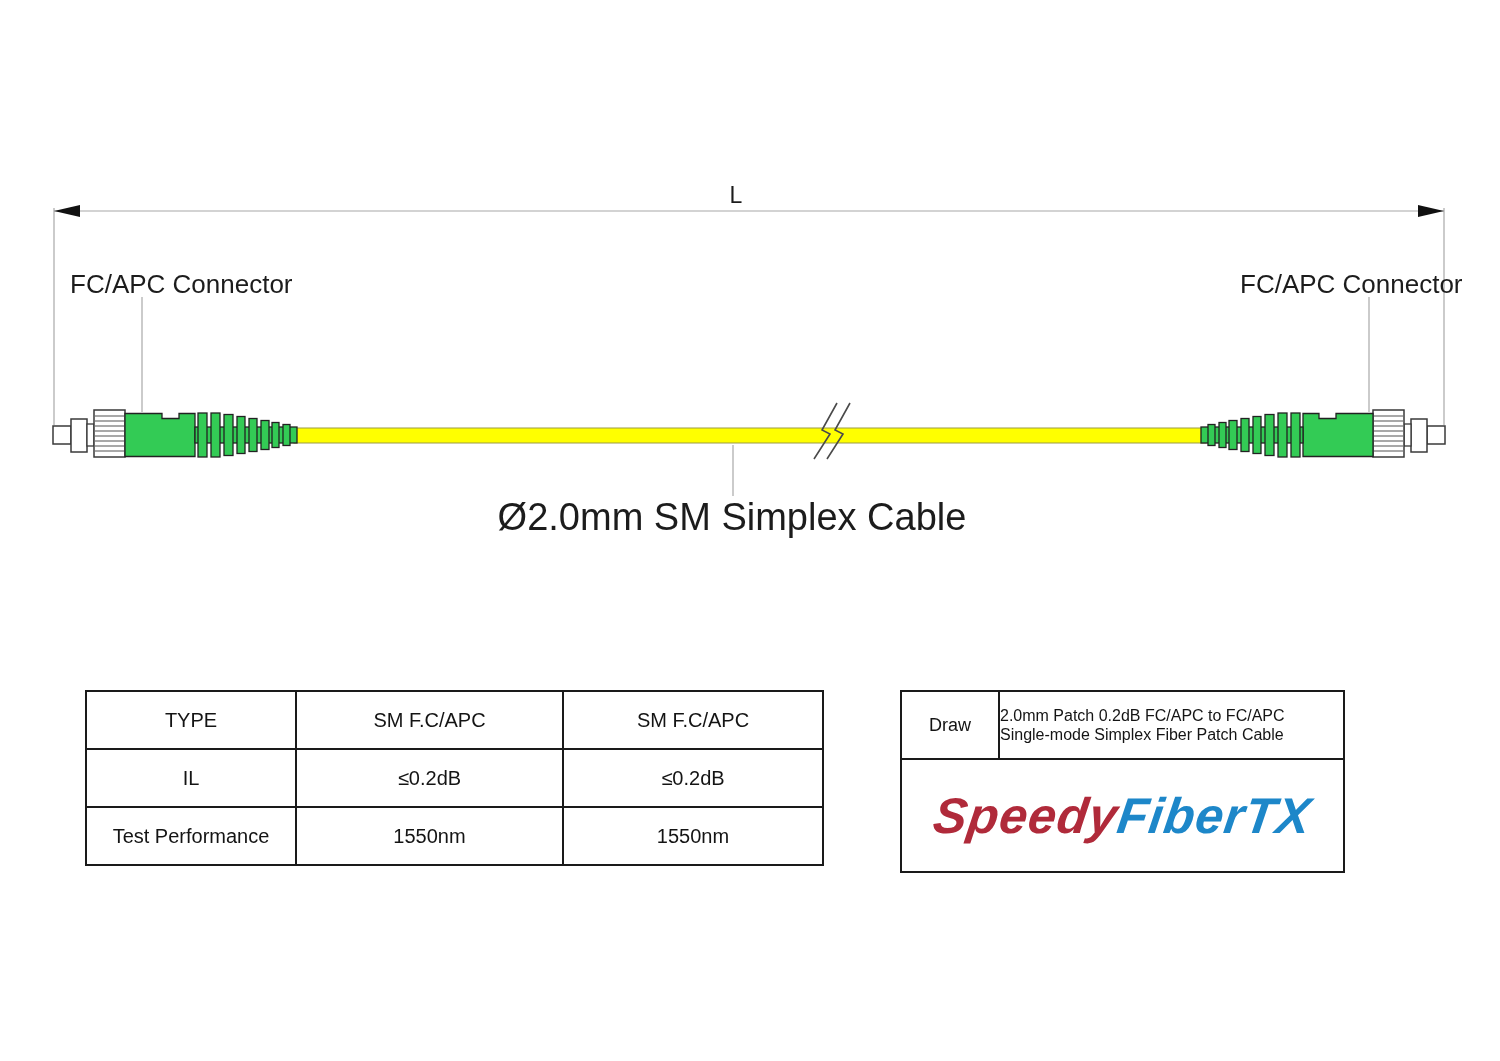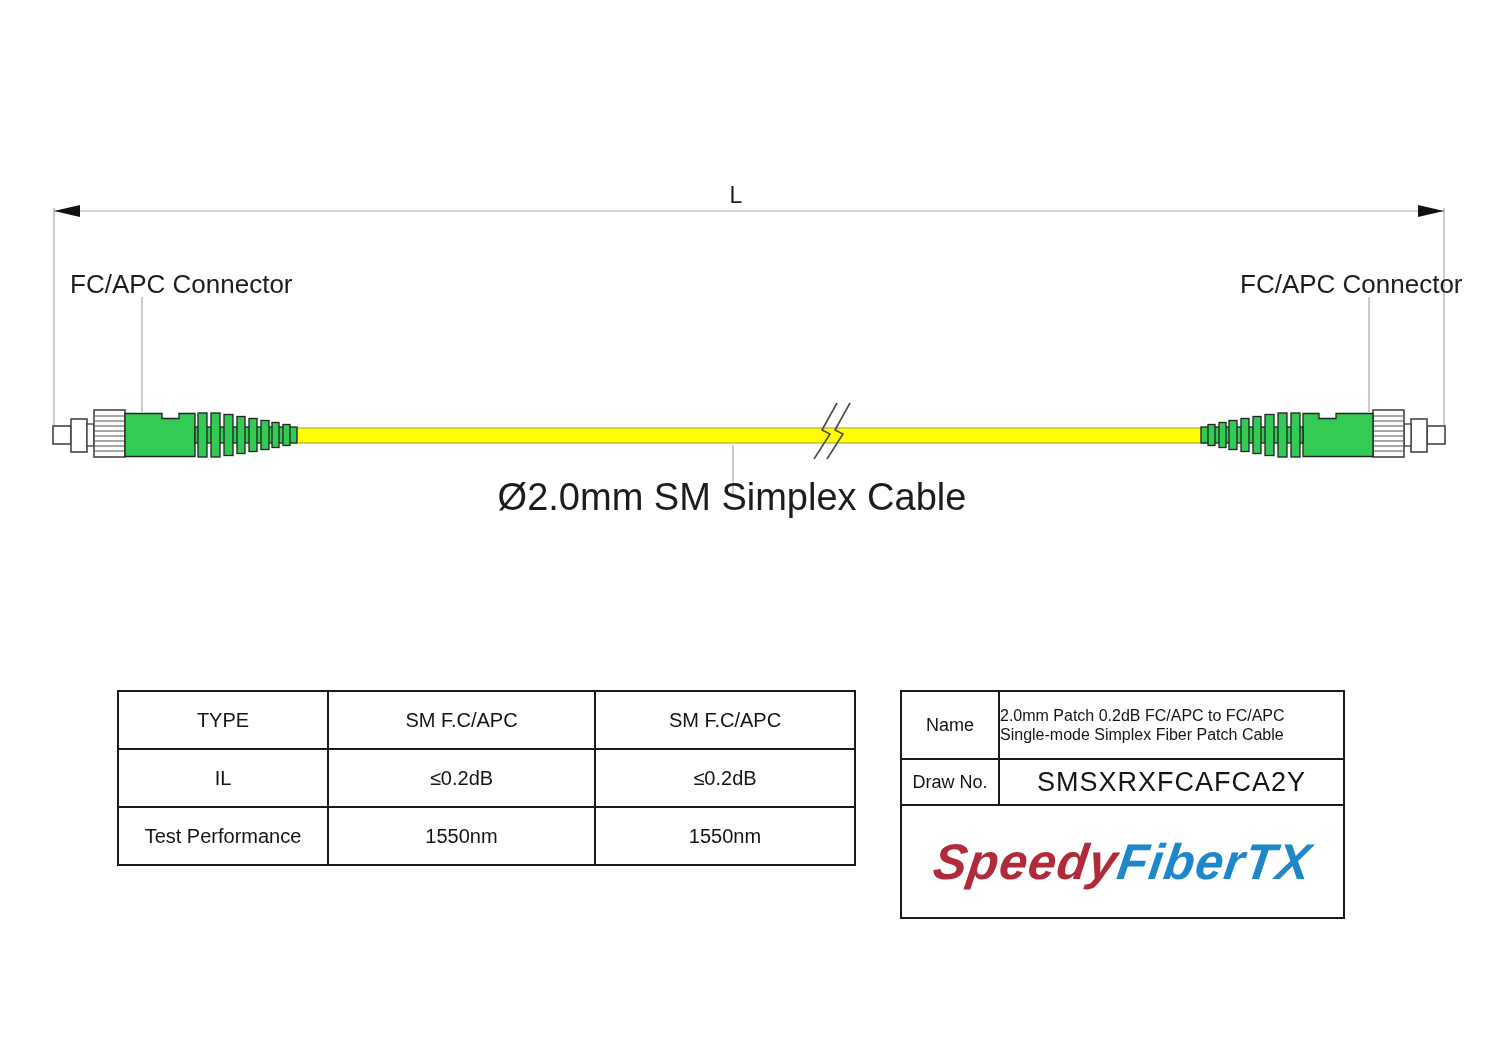--- a/index.html
+++ b/index.html
@@ -101,24 +101,24 @@
 
     <use href="#fc-connector" xlink:href="#fc-connector" transform="translate(1498,0) scale(-1,1)"></use>
   </svg>
 
   <div class="abs lbl dim-label" style="left:722px;top:182px;width:28px;text-align:center;">L</div>
 
   <div class="abs lbl conn-label" style="left:70px;top:269px;">FC/APC Connector</div>
 
   <div class="abs lbl conn-label" style="left:1240px;top:269px;">FC/APC Connector</div>
 
-  <div class="abs lbl cable-label" style="left:462px;top:476px;">Ø2.0mm SM Simplex Cable</div>
+  <div class="abs lbl cable-label" style="left:462px;top:496px;">Ø2.0mm SM Simplex Cable</div>
 
 
-  <table class="perf-table abs" style="left:85px;top:690px;margin-left:32px;">
+  <table class="perf-table abs" style="left:85px;top:690px;">
     <colgroup>
         <col style="width:210px">
         <col style="width:267px">
         <col style="width:260px">
       </colgroup>
     <tbody>
         <tr>
       <td>TYPE</td>
       <td>SM F.C/APC</td>
       <td>SM F.C/APC</td>
@@ -136,29 +136,25 @@
   </tbody>
     </table>
 
   <table class="title-block abs" style="left:900px;top:690px;">
     <colgroup>
         <col style="width:98px">
         <col style="width:345px">
       </colgroup>
     <tbody>
         <tr class="tb-name-row">
-      <td class="tb-label">Name</td>
+      <td class="tb-label">Draw</td>
       <td class="tb-name-value">
         <div>2.0mm Patch 0.2dB FC/APC to FC/APC</div>
         <div>Single-mode Simplex Fiber Patch Cable</div>
       </td>
-    </tr>
-    <tr class="tb-draw-row">
-      <td class="tb-label">Draw No.</td>
-      <td class="tb-draw-value">SMSXRXFCAFCA2Y</td>
     </tr>
     <tr class="tb-logo-row">
       <td colspan="2">
         <span class="logo"><span class="logo-red">Speedy</span><span class="logo-blue">FiberTX</span></span>
       </td>
     </tr>
   </tbody>
     </table>
 
 </div>

